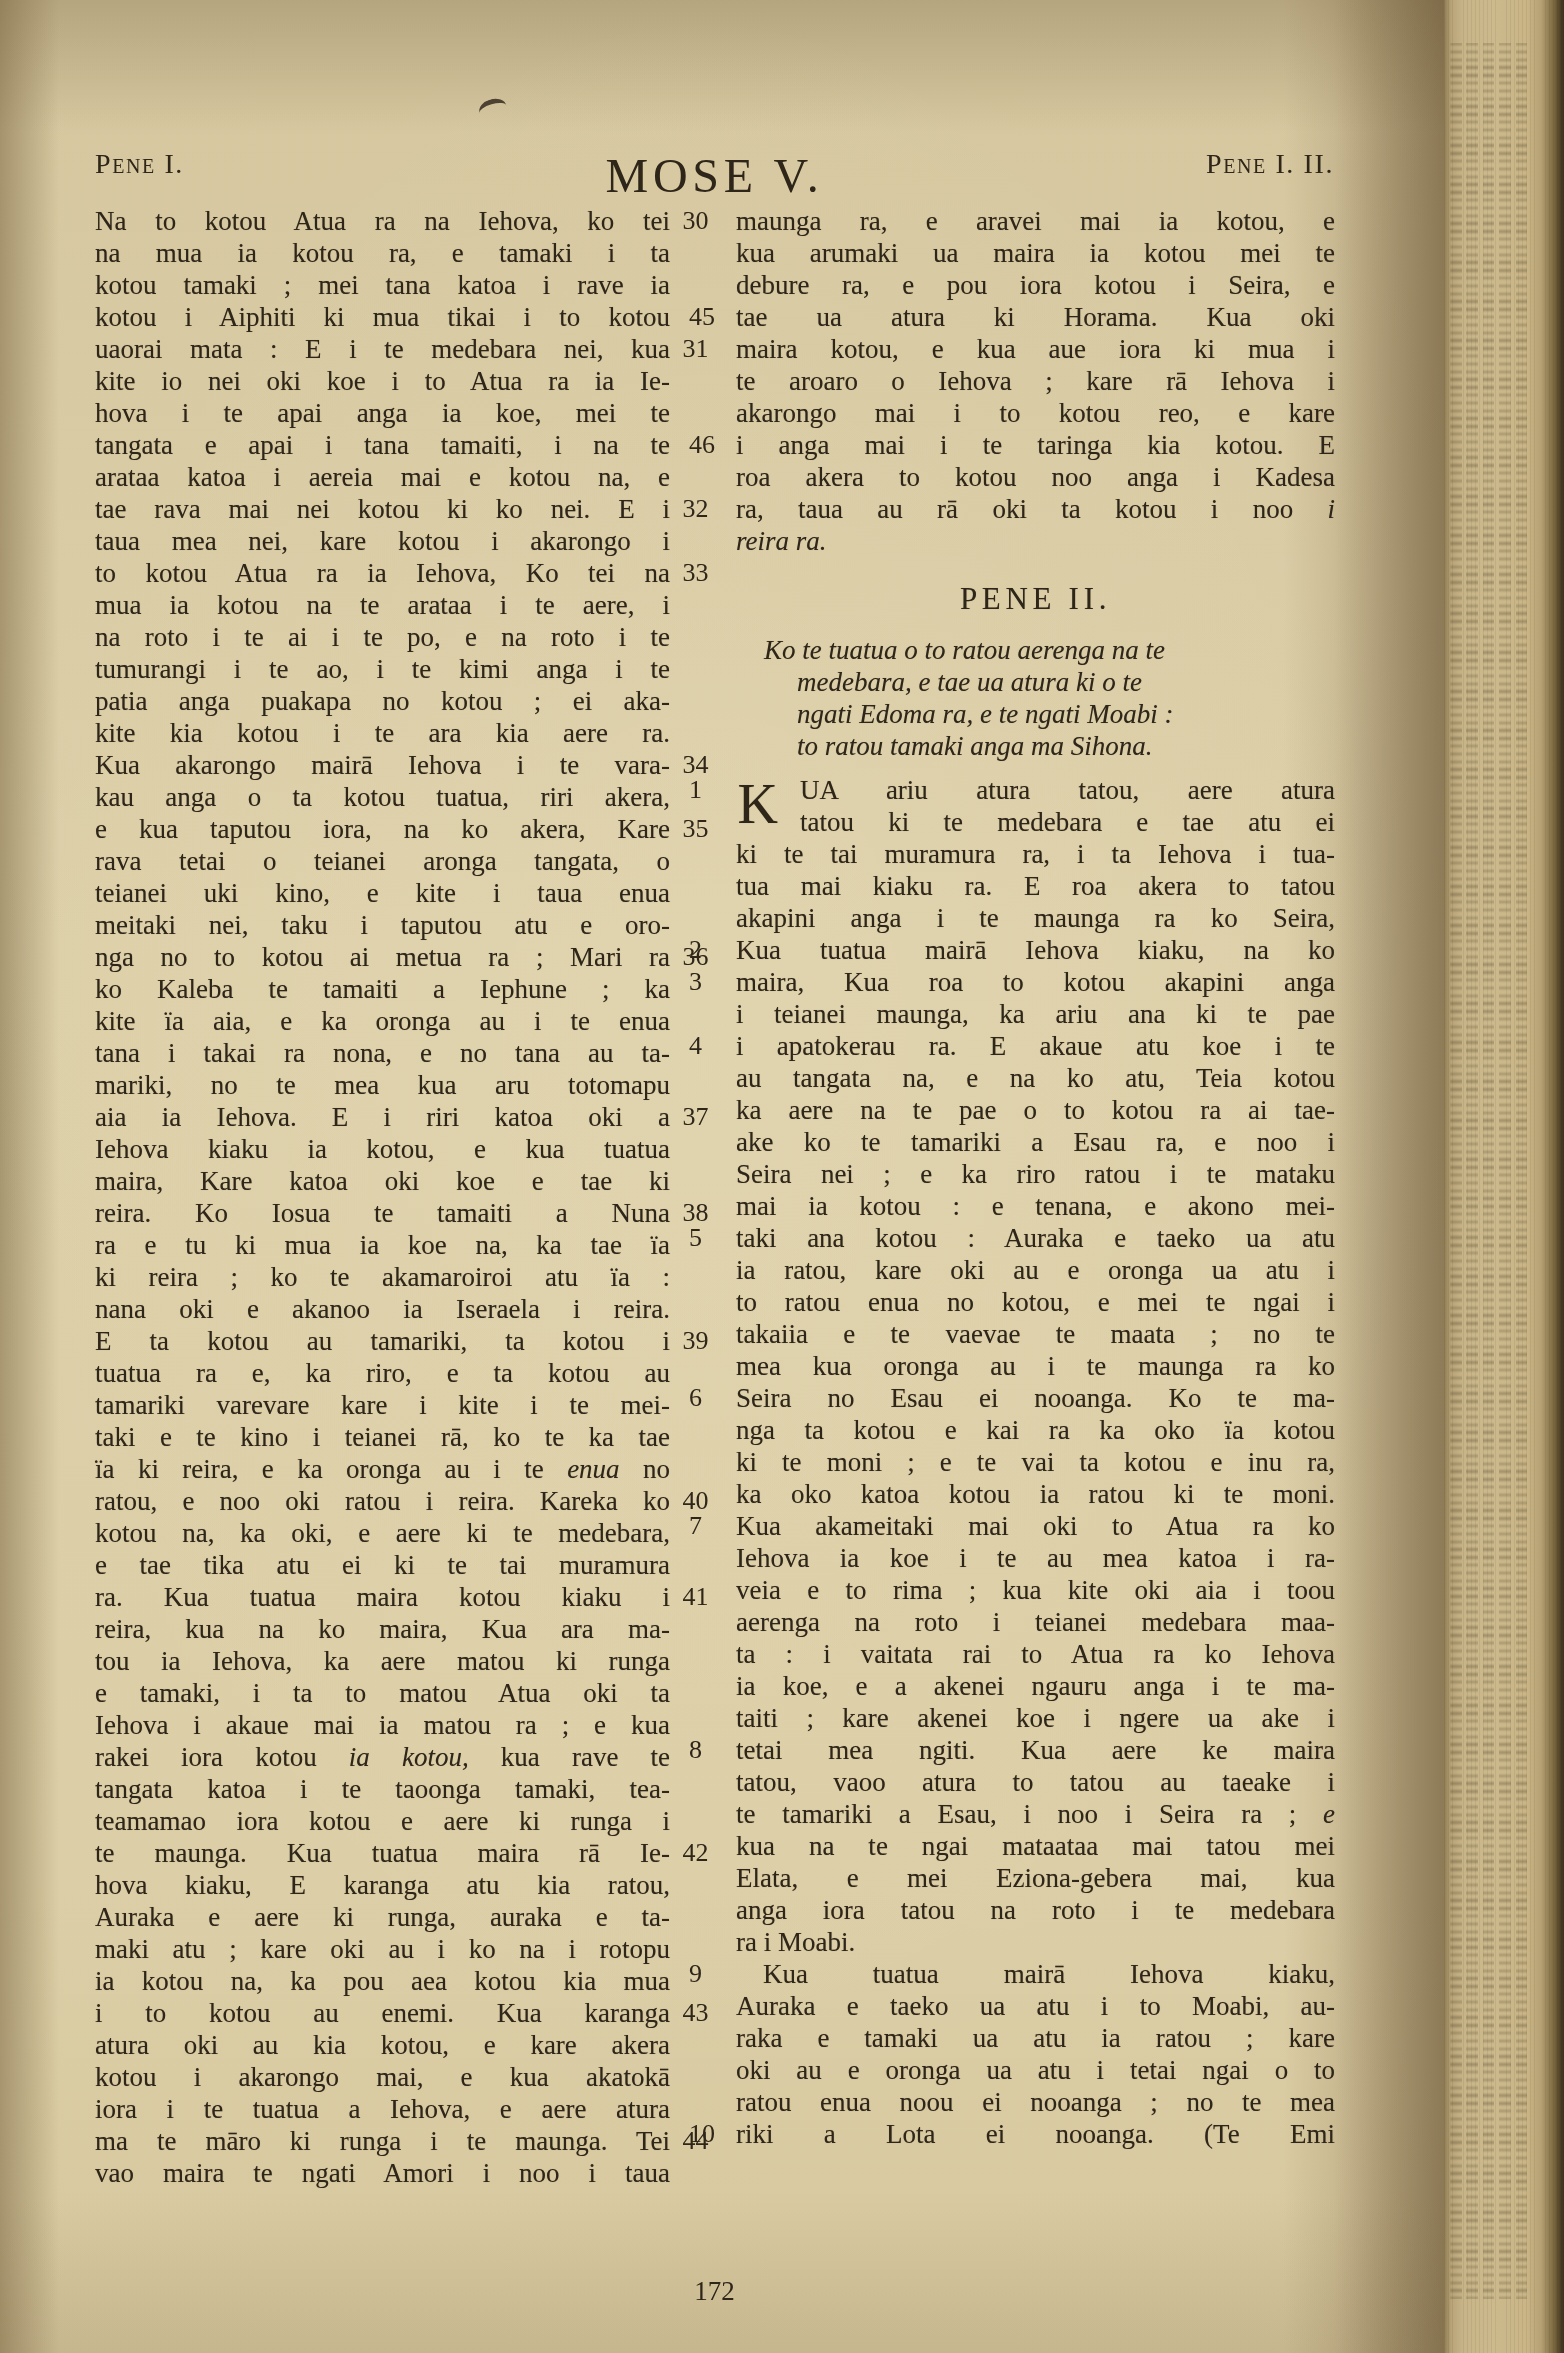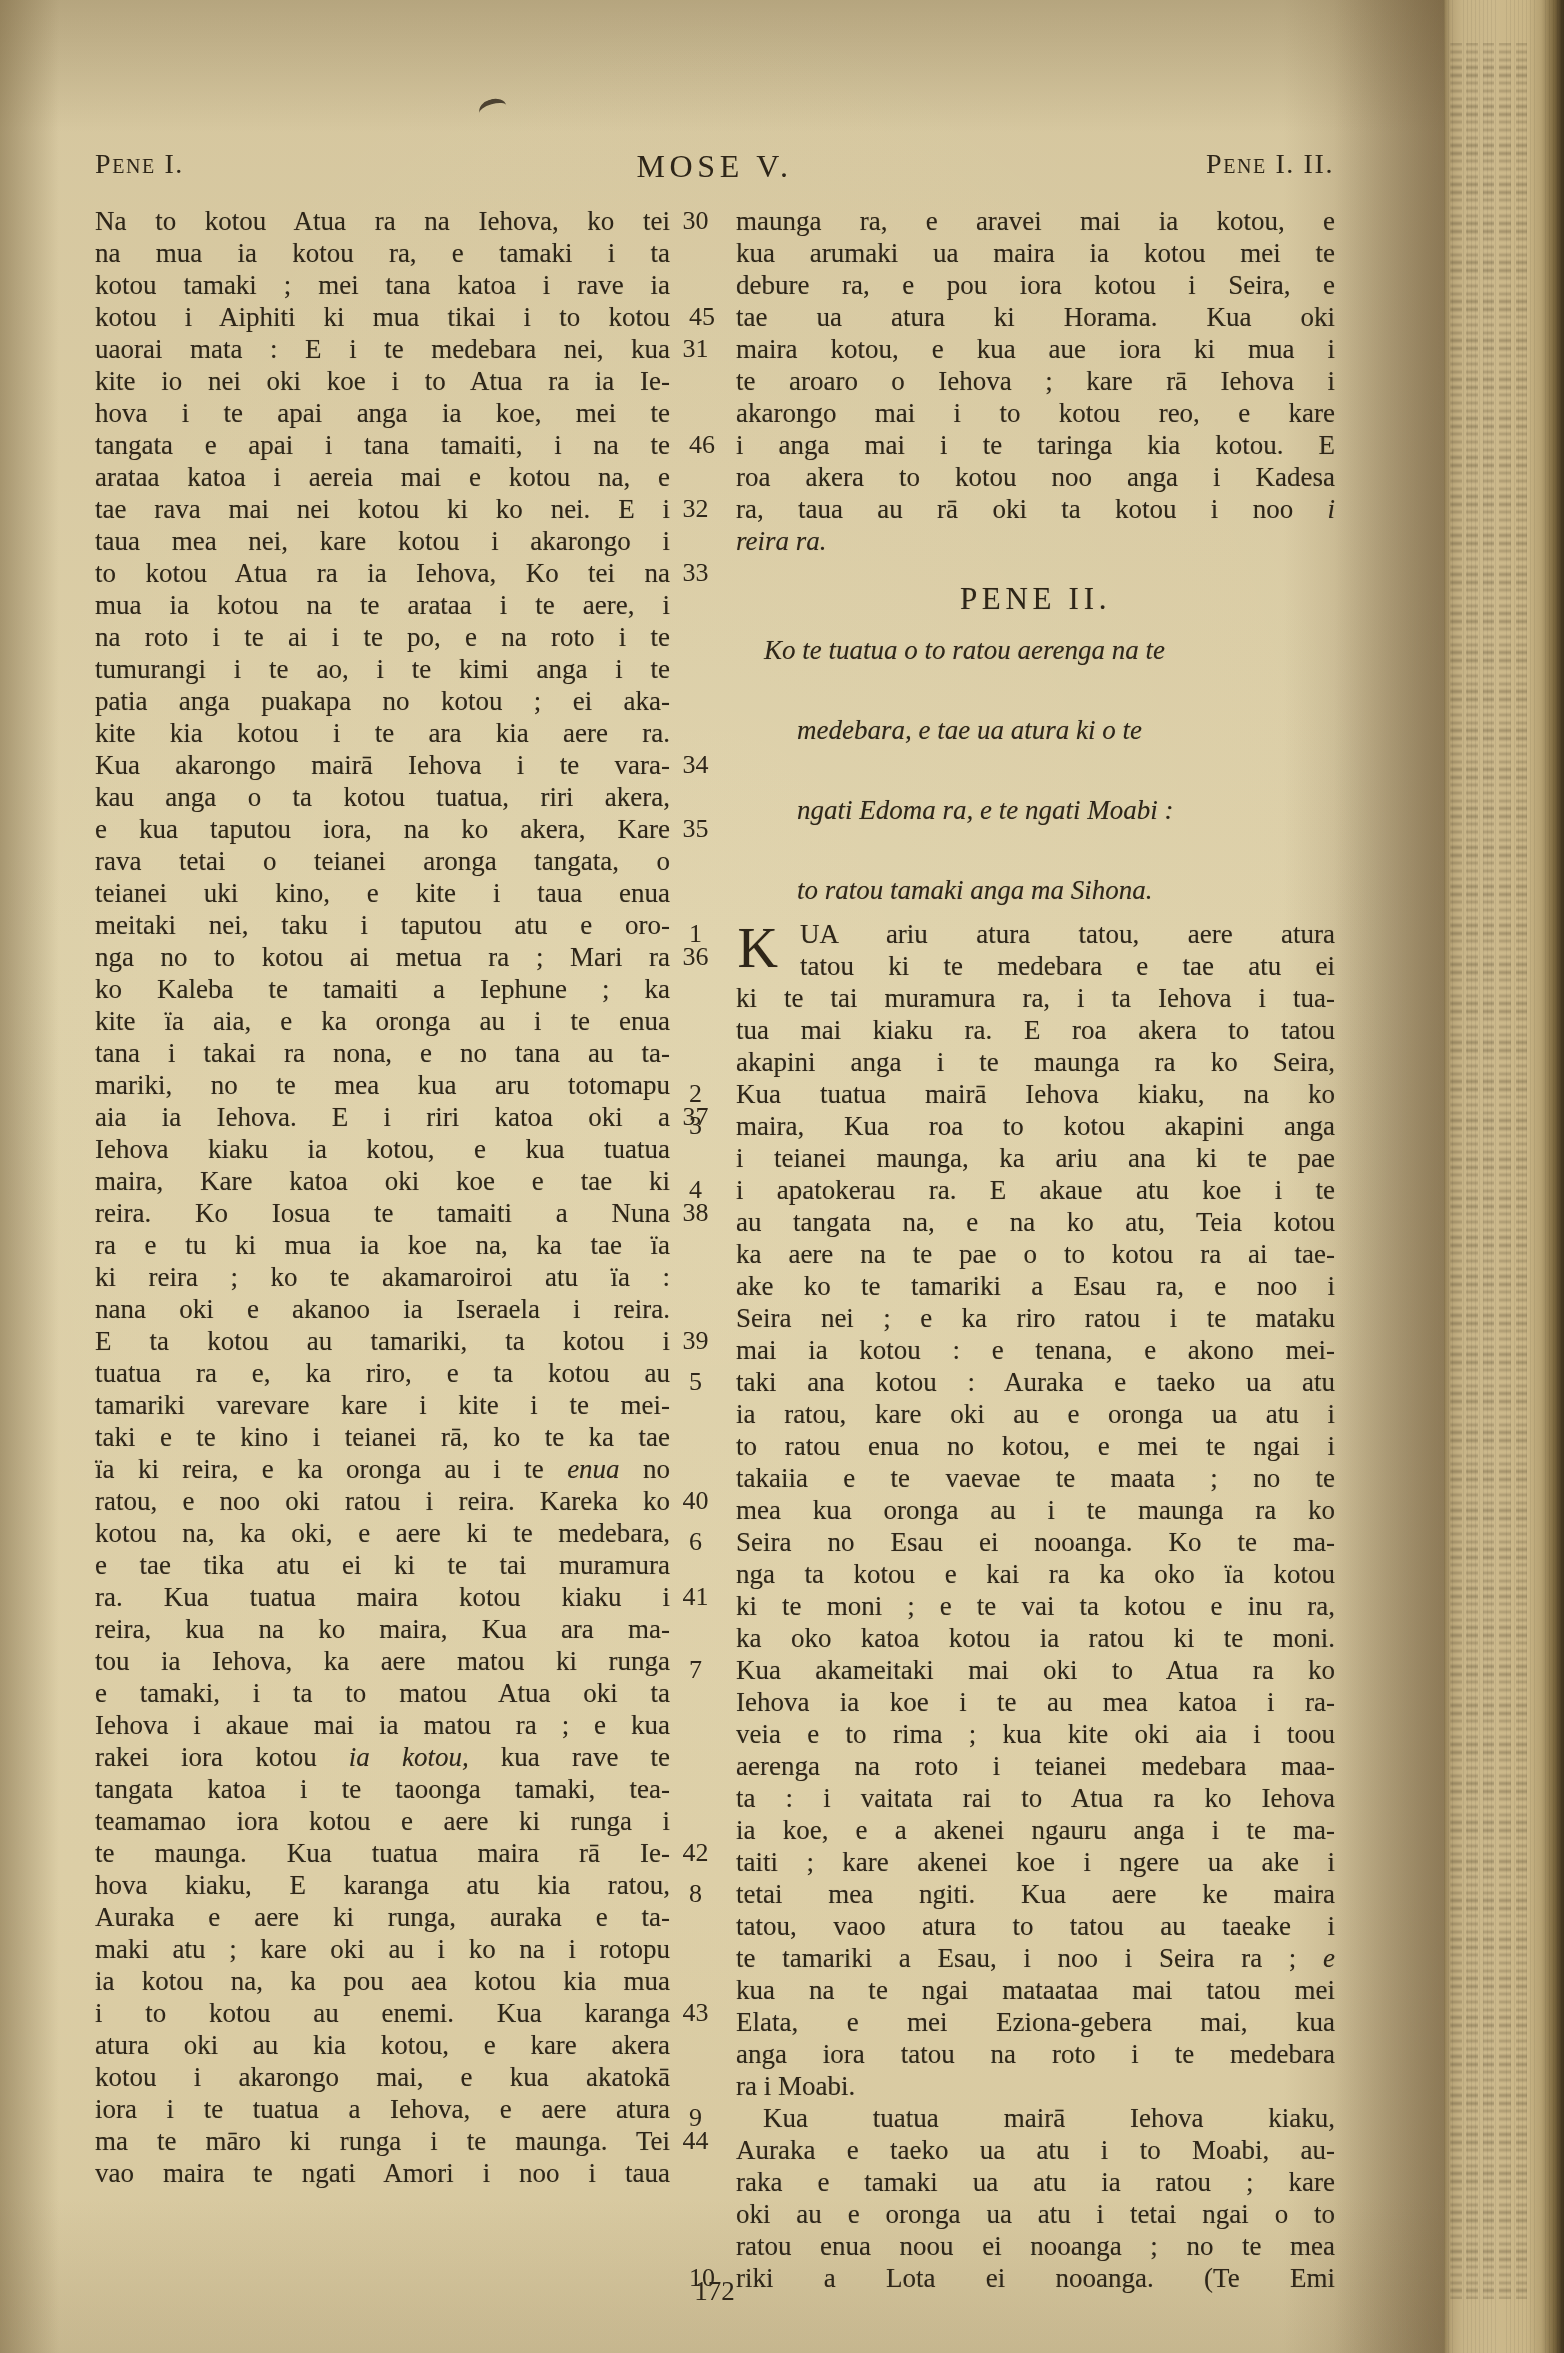--- a/index.html
+++ b/index.html
@@ -16,32 +16,32 @@
       linear-gradient(to left, rgba(110,85,50,.42) 125px, rgba(110,85,50,0) 282px),
       linear-gradient(to bottom,#d5c69e 0%,#ddd0a9 40%,#dcceA6 80%,#d6c79e 100%);
   }
   .vignette{position:absolute;inset:0;pointer-events:none;
     background:radial-gradient(ellipse at 45% 45%, rgba(255,250,225,.10), rgba(0,0,0,0) 60%);}
 
   
   .runhead{position:absolute;left:95px;top:148px;width:1239px;display:flex;align-items:baseline;}
   .rh-left,.rh-right{font-variant:small-caps;font-size:28px;letter-spacing:1.6px;}
   .rh-right{margin-left:auto;}
-  .rh-center{position:absolute;left:50%;transform:translateX(-50%);font-size:32px;letter-spacing:4.7px;}
+  .rh-center{position:absolute;left:50%;transform:translateX(-50%);font-size:48px;letter-spacing:4.7px;}
 
   
   .col{position:absolute;top:205px;font-size:27px;}
   .col-left{left:95px;width:575px;}
   .col-right{left:736px;width:599px;}
 
   .line{position:relative;height:32px;line-height:32px;text-align:justify;text-align-last:justify;
         text-shadow:0 0 0.8px rgba(47,39,24,.30);}
   .line.nl{text-align:left;text-align-last:left;}
   .line.it{font-style:italic;padding-left:28px;text-align:left;text-align-last:left;}
-  .line.ind{padding-left:61px;margin-top:48px;}
+  .line.ind{padding-left:61px;}
   .line.mb{margin-bottom:12.5px;}
   .line.pind{padding-left:27px;}
   .line.heading{height:auto;line-height:36px;font-size:31px;letter-spacing:4.7px;
                 text-align:left;text-align-last:center;font-style:normal;margin:23.5px 0 17px;}
   .line.dc1,.line.dc2{padding-left:64px;}
   .dropcap{position:absolute;left:1.6px;top:0;font-size:56px;line-height:61px;letter-spacing:0;}
 
   .vnum{position:absolute;top:0;font-size:26px;line-height:32px;text-shadow:none;}
   .col-left .vnum{left:100%;margin-left:12.5px;width:36px;text-align:left;}
   .col-right .vnum{right:100%;margin-right:11px;width:36px;text-align:right;}

